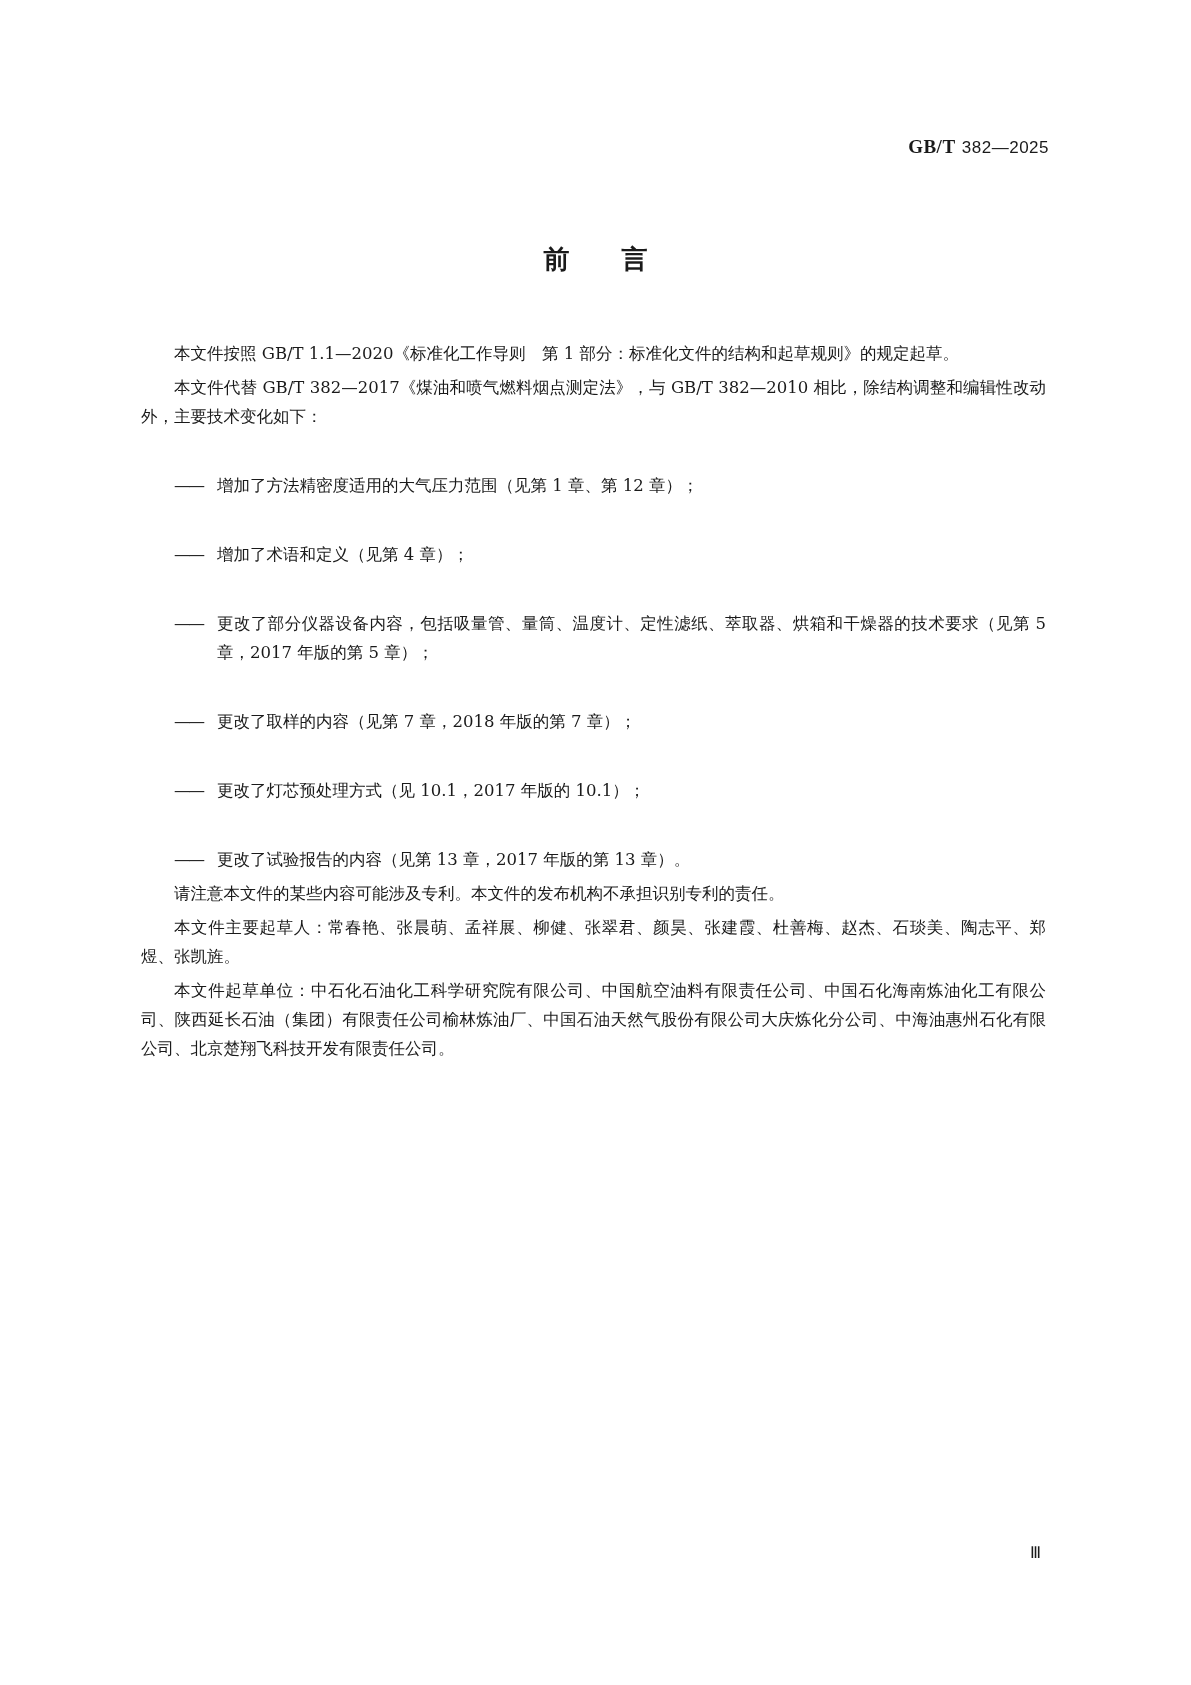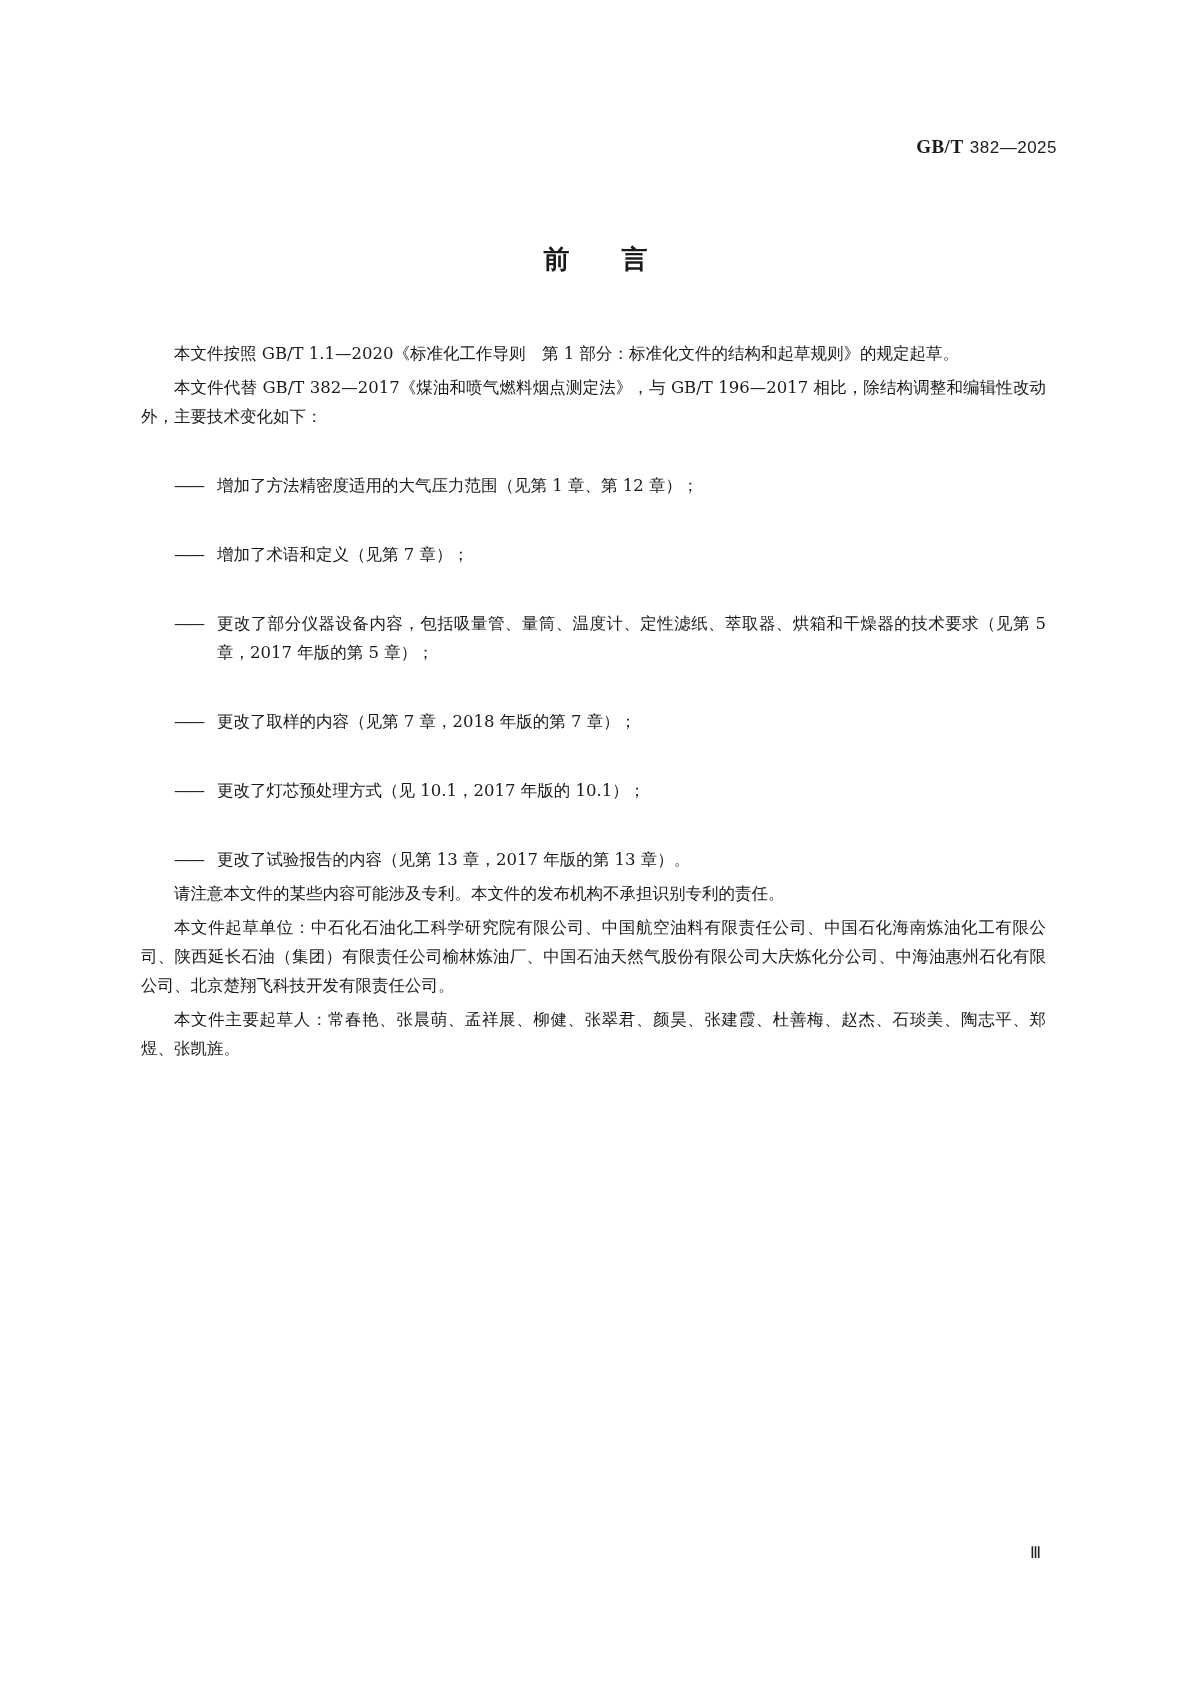--- a/index.html
+++ b/index.html
@@ -2,21 +2,21 @@
 <html><head>
 <meta charset="utf-8">
 <style>
   html, body { margin: 0; padding: 0; background: #ffffff; }
   body {
     width: 1191px; height: 1685px; position: relative; overflow: hidden;
     font-family: "DejaVu Serif", "Liberation Serif", serif;
     color: #1a1a1a;
   }
   .std-no {
-    position: absolute; top: 136px; right: 134px;
+    position: absolute; top: 136px; right: 142px;
     font-size: 18px; letter-spacing: 0.5px;
   }
   .std-no .bold { font-family: "Liberation Serif", serif; font-weight: bold; font-size: 19px; }
   .std-no .num { font-family: "Liberation Sans", sans-serif; font-size: 17px; }
   .title {
     position: absolute; top: 242px; left: 0; width: 100%;
     text-align: center; font-family: "DejaVu Sans", sans-serif;
     font-weight: bold; font-size: 26px; letter-spacing: 52px;
     padding-left: 52px; box-sizing: border-box;
   }
@@ -38,45 +38,45 @@
 
 <div class="std-no">
   <span class="bold">GB/T</span>
   <span class="num">382—2025</span>
 </div>
 
 <div class="title">前言</div>
 
 <div class="content">
   <p class="para">本文件按照 GB/T 1.1—2020《标准化工作导则　第 1 部分：标准化文件的结构和起草规则》的规定起草。</p>
-  <p class="para">本文件代替 GB/T 382—2017《煤油和喷气燃料烟点测定法》，与 GB/T 196—2017 相比，除结构调整和编辑性改动外，主要技术变化如下：</p>
+  <p class="para">本文件代替 GB/T 382—2017《煤油和喷气燃料烟点测定法》，与 GB/T 382—2010 相比，除结构调整和编辑性改动外，主要技术变化如下：</p>
 
   <div class="item">
     <span class="dash">——</span>
     <span class="txt">增加了方法精密度适用的大气压力范围（见第 1 章、第 12 章）；</span>
   </div>
   <div class="item">
     <span class="dash">——</span>
-    <span class="txt">增加了术语和定义（见第 7 章）；</span>
+    <span class="txt">增加了术语和定义（见第 4 章）；</span>
   </div>
   <div class="item">
     <span class="dash">——</span>
     <span class="txt">更改了部分仪器设备内容，包括吸量管、量筒、温度计、定性滤纸、萃取器、烘箱和干燥器的技术要求（见第 5 章，2017 年版的第 5 章）；</span>
   </div>
   <div class="item">
     <span class="dash">——</span>
     <span class="txt">更改了取样的内容（见第 7 章，2018 年版的第 7 章）；</span>
   </div>
   <div class="item">
     <span class="dash">——</span>
     <span class="txt">更改了灯芯预处理方式（见 10.1，2017 年版的 10.1）；</span>
   </div>
   <div class="item">
     <span class="dash">——</span>
     <span class="txt">更改了试验报告的内容（见第 13 章，2017 年版的第 13 章）。</span>
   </div>
 
   <p class="para">请注意本文件的某些内容可能涉及专利。本文件的发布机构不承担识别专利的责任。</p>
+  <p class="para">本文件主要起草人：常春艳、张晨萌、孟祥展、柳健、张翠君、颜昊、张建霞、杜善梅、赵杰、石琰美、陶志平、郑煜、张凯旌。</p>
   <p class="para">本文件起草单位：中石化石油化工科学研究院有限公司、中国航空油料有限责任公司、中国石化海南炼油化工有限公司、陕西延长石油（集团）有限责任公司榆林炼油厂、中国石油天然气股份有限公司大庆炼化分公司、中海油惠州石化有限公司、北京楚翔飞科技开发有限责任公司。</p>
-  <p class="para">本文件主要起草人：常春艳、张晨萌、孟祥展、柳健、张翠君、颜昊、张建霞、杜善梅、赵杰、石琰美、陶志平、郑煜、张凯旌。</p>
 </div>
 
 <div class="page-no">Ⅲ</div>
 
 </body></html>

